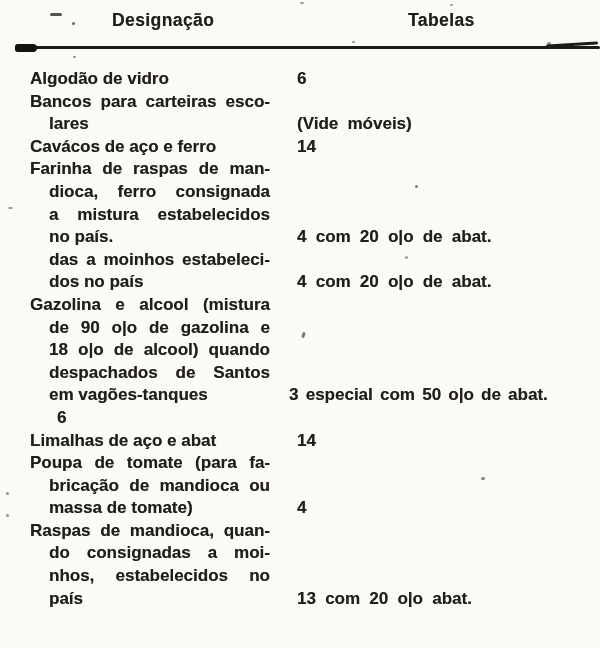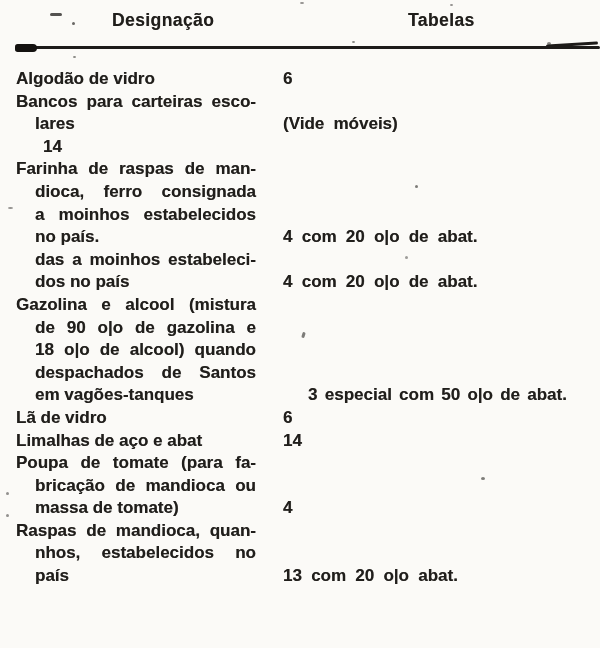--- a/index.html
+++ b/index.html
@@ -23,29 +23,29 @@
   }
   .rule::before{ 
     content:"";position:absolute;left:-3px;top:-2.5px;width:22px;height:8px;
     background:#141210;border-radius:4px 6px 6px 4px;
   }
   .rule::after{ 
     content:"";position:absolute;right:2px;top:-3px;width:52px;height:3px;
     background:#1d1b19;border-radius:3px;transform:rotate(-3.5deg);
   }
   
-  .rows{position:absolute;top:68px;left:16px;right:0;}
+  .rows{position:absolute;top:68px;left:30px;right:0;}
   .row{display:flex;align-items:flex-end;}
   .c1{width:240px;}
   .c2{flex:1;margin-left:27px;min-width:0;}
   .ln{font-size:17px;line-height:22.6px;}
   .cont{padding-left:19px;}
   .j{text-align:justify;text-align-last:justify;}
   .val{display:block;font-size:17px;line-height:22.6px;word-spacing:4.5px;white-space:nowrap;}
-  .pull{margin-left:-8px;word-spacing:2.5px;text-align:center;}
+  .pull{margin-left:-8px;word-spacing:2.5px;}
   
   .speck{position:absolute;background:#2a2825;border-radius:50%;}
   .s1{left:50px;top:13px;width:12px;height:2.5px;border-radius:2px;opacity:.8;}
   .s2{left:72px;top:22px;width:3px;height:3px;opacity:.7;}
   .s3{left:73px;top:56px;width:3px;height:2px;opacity:.55;}
   .s4{left:300px;top:2px;width:4px;height:2px;opacity:.5;}
   .s5{left:450px;top:4px;width:3px;height:2px;opacity:.5;}
   .s6{left:352px;top:41px;width:3px;height:2px;opacity:.55;}
   .s7{left:547px;top:42px;width:4px;height:3px;opacity:.55;}
   .s8{left:415px;top:185px;width:3px;height:3px;opacity:.6;}
@@ -80,30 +80,33 @@
       <div class="c1">
         <div class="ln j">Bancos para carteiras esco-</div>
         <div class="ln cont">lares</div>
       </div>
       <div class="c2">
         <span class="val">(Vide móveis)</span>
       </div>
     </div>
 
     <div class="row">
+      <div class="c1">
+        <div class="ln">Cavácos de aço e ferro</div>
+      </div>
       <div class="c2">
         <span class="val">14</span>
       </div>
     </div>
 
     <div class="row">
       <div class="c1">
         <div class="ln j">Farinha de raspas de man-</div>
         <div class="ln cont j">dioca, ferro consignada</div>
-        <div class="ln cont j">a moinhos estabelecidos</div>
+        <div class="ln cont j">a mistura estabelecidos</div>
         <div class="ln cont">no país.</div>
       </div>
       <div class="c2">
         <span class="val">4 com 20 o|o de abat.</span>
       </div>
     </div>
 
     <div class="row">
       <div class="c1">
         <div class="ln cont j">das a moinhos estabeleci-</div>
@@ -121,23 +124,20 @@
         <div class="ln cont j">18 o|o de alcool) quando</div>
         <div class="ln cont j">despachados de Santos</div>
         <div class="ln cont">em vagões-tanques</div>
       </div>
       <div class="c2">
         <span class="val pull">3 especial com 50 o|o de abat.</span>
       </div>
     </div>
 
     <div class="row">
-      <div class="c1">
-        <div class="ln">Lã de vidro</div>
-      </div>
       <div class="c2">
         <span class="val">6</span>
       </div>
     </div>
 
     <div class="row">
       <div class="c1">
         <div class="ln">Limalhas de aço e abat</div>
       </div>
       <div class="c2">
@@ -152,20 +152,21 @@
         <div class="ln cont">massa de tomate)</div>
       </div>
       <div class="c2">
         <span class="val">4</span>
       </div>
     </div>
 
     <div class="row">
       <div class="c1">
         <div class="ln j">Raspas de mandioca, quan-</div>
+        <div class="ln cont j">do consignadas a moi-</div>
         <div class="ln cont j">nhos, estabelecidos no</div>
         <div class="ln cont">país</div>
       </div>
       <div class="c2">
         <span class="val">13 com 20 o|o abat.</span>
       </div>
     </div>
 
   </div>
 

